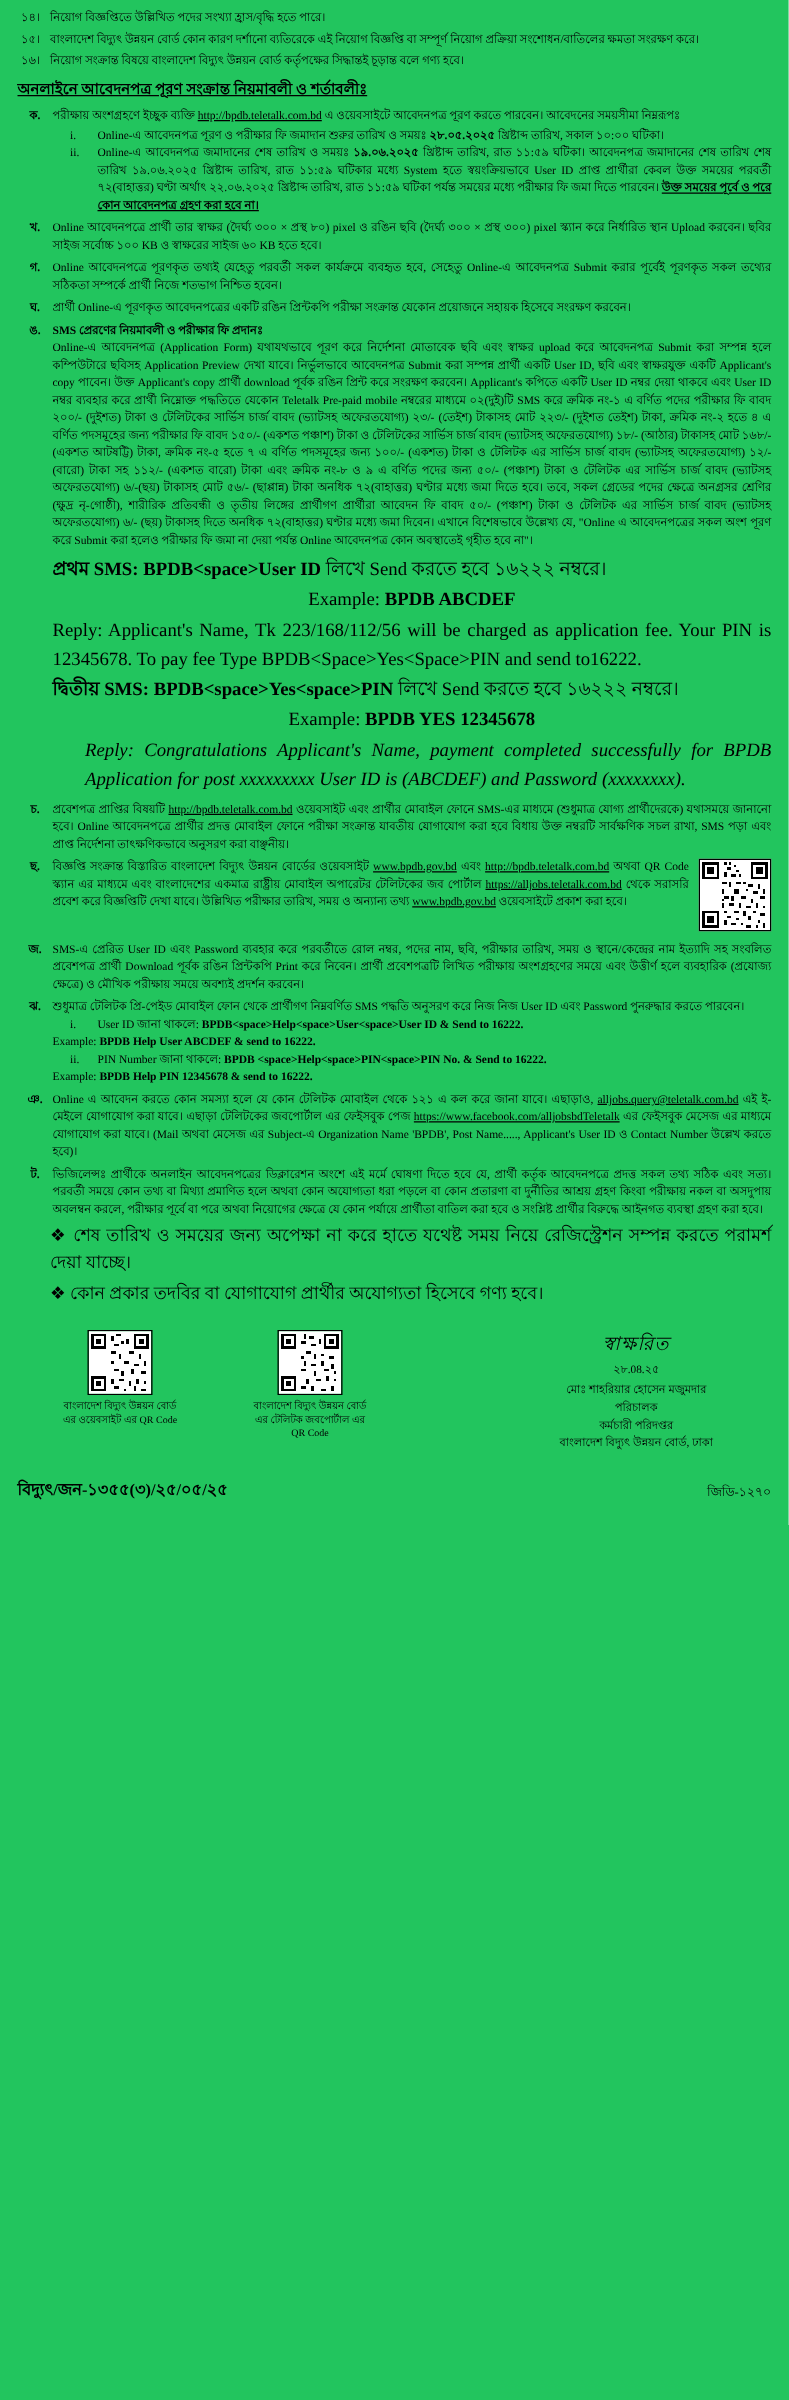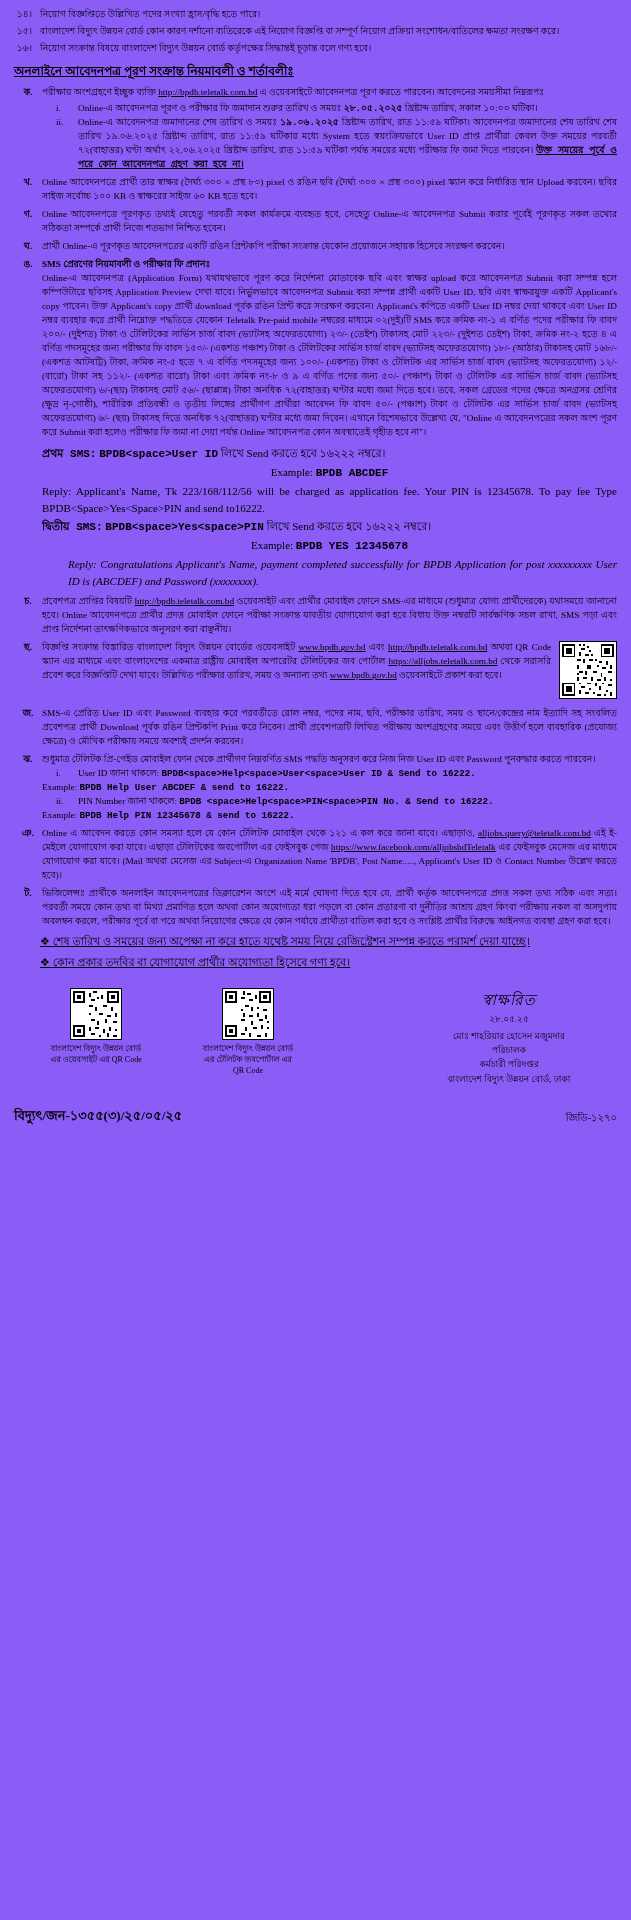--- a/index.html
+++ b/index.html
@@ -12,21 +12,21 @@
     min-height: 1920px;
     font-family: "Liberation Serif", serif;
     color: #000;
     position: relative;
   }
   .page {
     width: 631px;
     min-height: 1920px;
     padding: 8px 14px 10px 14px;
     position: relative;
-    background: #8b5cf6;
+    background: #22c55e;
   }
   
   .num-row {
     display: flex;
     align-items: flex-start;
     margin-bottom: 3px;
     font-size: 9.2px;
     line-height: 1.5;
   }
   .num-row .num {
@@ -60,45 +60,44 @@
     padding-top: 0px;
   }
   .cl-row > .body { flex: 1 1 auto; text-align: justify; }
 
   .sub { margin-left: 14px; text-indent: 0; display: block; }
   .sub-i { display: flex; }
   .sub-i .rn { width: 22px; flex: 0 0 22px; }
   .sub-i .rb { flex: 1 1 auto; text-align: justify; }
 
   u, .ul { text-decoration: underline; }
-  b, .bold { font-weight: bold; font-family: Liberation Mono, monospace; }
+  b, .bold { font-weight: bold; }
 
   .sms-block { margin-top: 5px; }
-  .sms-line { font-size: 11px; line-height: 1.55; margin-bottom: 1px; }
+  .sms-line { font-size: 15px; line-height: 1.55; margin-bottom: 1px; }
   .center { text-align: center; }
   .indent1 { margin-left: 26px; }
   .indent2 { }
   .italic { font-style: italic; }
 
   .qr-float {
     float: right;
     width: 58px; height: 58px;
     margin: 0 0 4px 8px;
     border: 1px solid #000;
     background: #fff;
     position: relative;
   }
   .qr-img { width: 100%; height: 100%; display: block; }
 
   .note-line {
-    font-size: 11px;
+    font-size: 14px;
     line-height: 1.5;
     margin: 4px 0 4px 26px;
     text-align: justify;
-    text-decoration: underline;
   }
 
   .sig-area {
     margin-top: 18px;
     display: flex;
     justify-content: space-between;
     align-items: flex-start;
   }
   .qr-pair { display: flex; gap: 56px; padding-left: 34px; }
   .qr-cell { width: 96px; text-align: center; font-size: 8px; line-height: 1.4; }
@@ -476,21 +475,21 @@
                 <rect x="21" y="22" width="1" height="2"></rect>
             </g>
           </svg>
         </div>
         <div>বাংলাদেশ বিদ্যুৎ উন্নয়ন বোর্ড এর টেলিটক জবপোর্টাল এর QR Code</div>
       </div>
     </div>
 
     <div class="sig-right">
       <div class="sig-script">স্বাক্ষরিত</div>
-      <div class="sig-date">২৮.০৫.২৫</div>
+      <div class="sig-date">২৮.08.২৫</div>
       <div class="sig-name">মোঃ শাহরিয়ার হোসেন মজুমদার</div>
       <div>পরিচালক</div>
       <div>কর্মচারী পরিদপ্তর</div>
       <div>বাংলাদেশ বিদ্যুৎ উন্নয়ন বোর্ড, ঢাকা</div>
     </div>
   </div>
 
   <div class="footer-row">
     <div class="footer-left">বিদ্যুৎ/জন-১৩৫৫(৩)/২৫/০৫/২৫</div>
     <div class="footer-right">জিডি-১২৭০</div>

